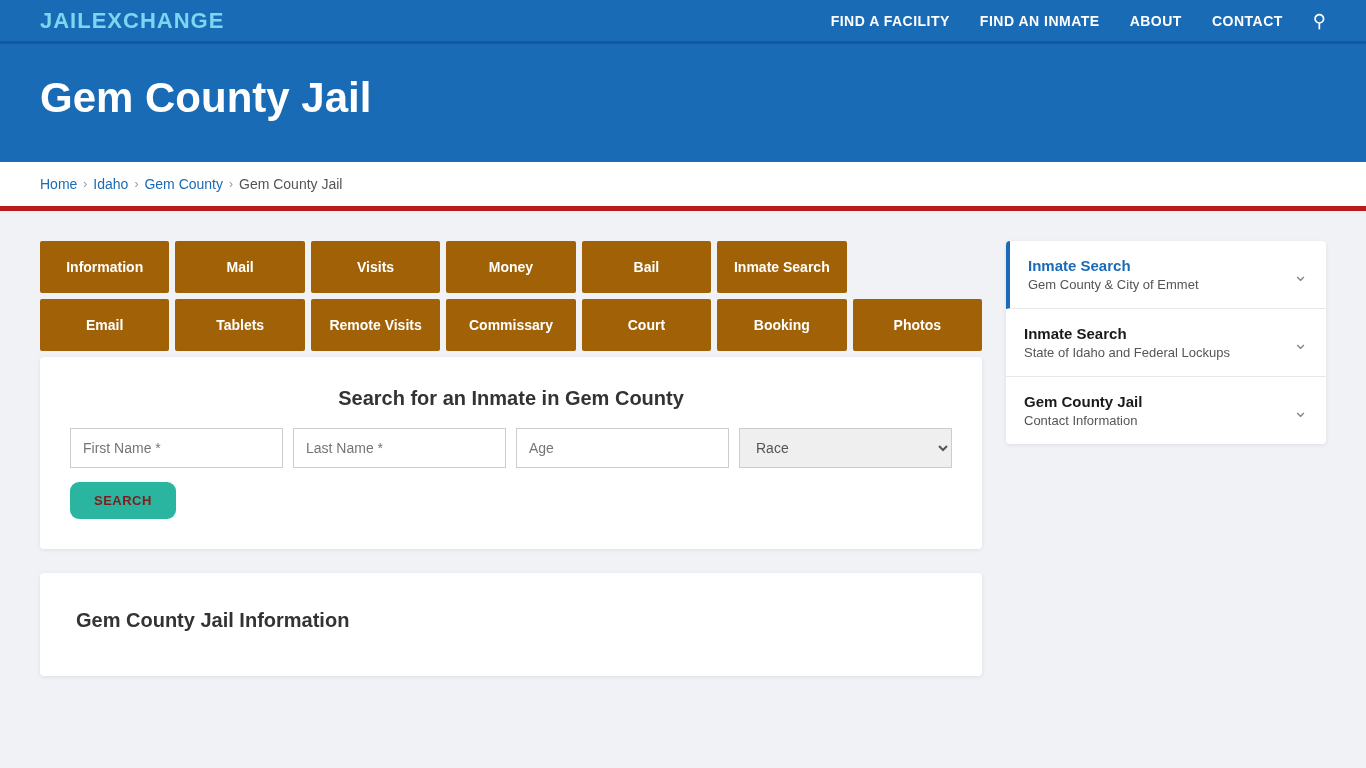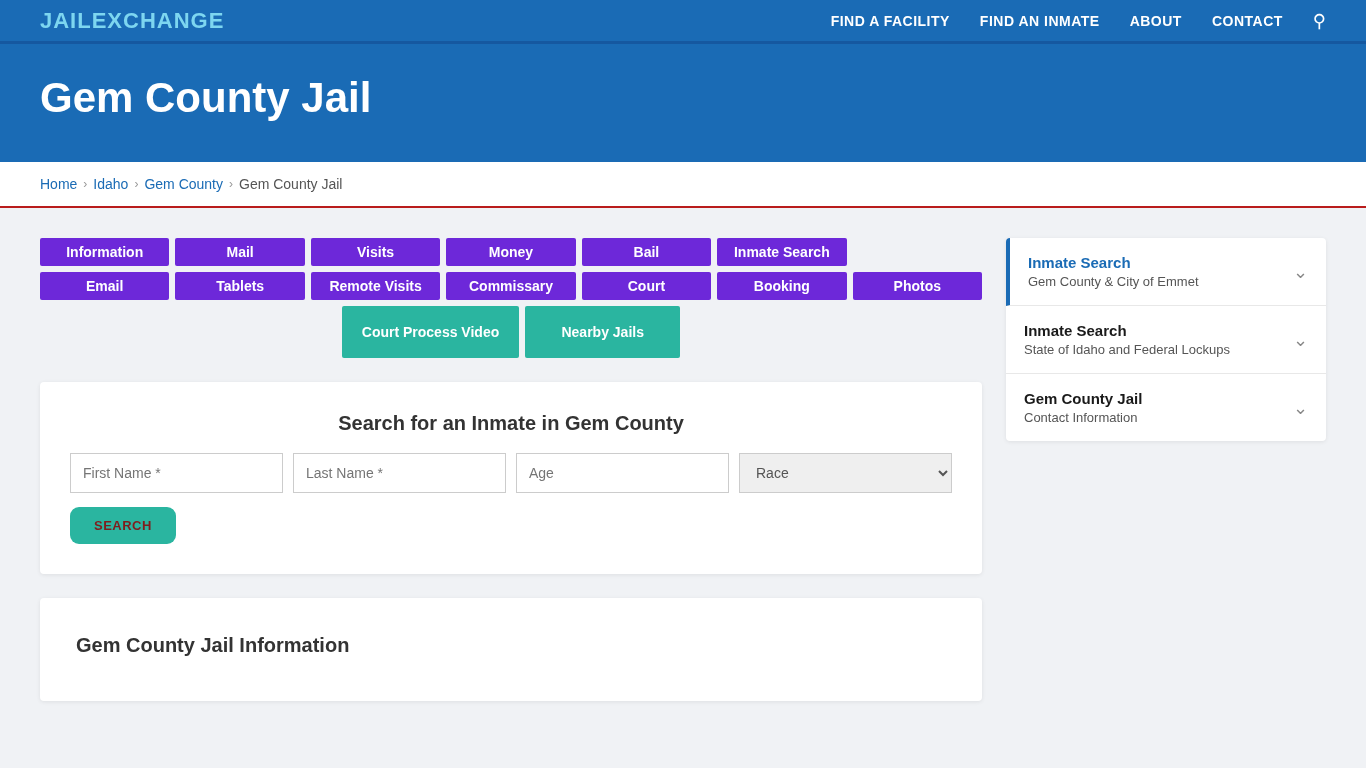--- a/index.html
+++ b/index.html
@@ -48,21 +48,21 @@
     .hero h1 {
       color: white;
       font-size: 42px;
       font-weight: 800;
     }
 
     
     .breadcrumb {
       background: white;
       padding: 14px 40px;
-      border-bottom: 2px solid #b91c1c;
+      border-bottom: 5px solid #b91c1c;
       display: flex;
       align-items: center;
       gap: 6px;
       font-size: 14px;
     }
     .breadcrumb a {
       color: #1a6bb5;
       text-decoration: none;
     }
     .breadcrumb .sep {
@@ -95,24 +95,24 @@
       gap: 6px;
       margin-bottom: 6px;
     }
     .grid-buttons-row3 {
       display: flex;
       justify-content: center;
       gap: 6px;
       margin-bottom: 24px;
     }
     .grid-btn {
-      background: #6d28d9;
+      background: #a16207;
       color: white;
       border: none;
-      padding: 6px 8px;
+      padding: 18px 8px;
       font-size: 14px;
       font-weight: 600;
       cursor: pointer;
       border-radius: 2px;
       text-align: center;
       transition: background 0.2s;
     }
     .grid-btn-wide {
       background: #2ab5a0;
       color: white;
@@ -265,24 +265,20 @@
     <div class="grid-buttons-row2">
       <button class="grid-btn">Email</button>
       <button class="grid-btn">Tablets</button>
       <button class="grid-btn">Remote Visits</button>
       <button class="grid-btn">Commissary</button>
       <button class="grid-btn">Court</button>
       <button class="grid-btn">Booking</button>
       <button class="grid-btn">Photos</button>
     </div>
 
-    <div class="grid-buttons-row3">
-      <button class="grid-btn-wide">Court Process Video</button>
-      <button class="grid-btn-wide">Nearby Jails</button>
-    </div>
 
     <div class="search-box">
       <h2>Search for an Inmate in Gem County</h2>
       <div class="search-fields">
         <input type="text" placeholder="First Name *" style="">
         <input type="text" placeholder="Last Name *" style="">
         <input type="text" placeholder="Age" style="">
         <select>
           <option>Race</option>
           <option>White</option>

